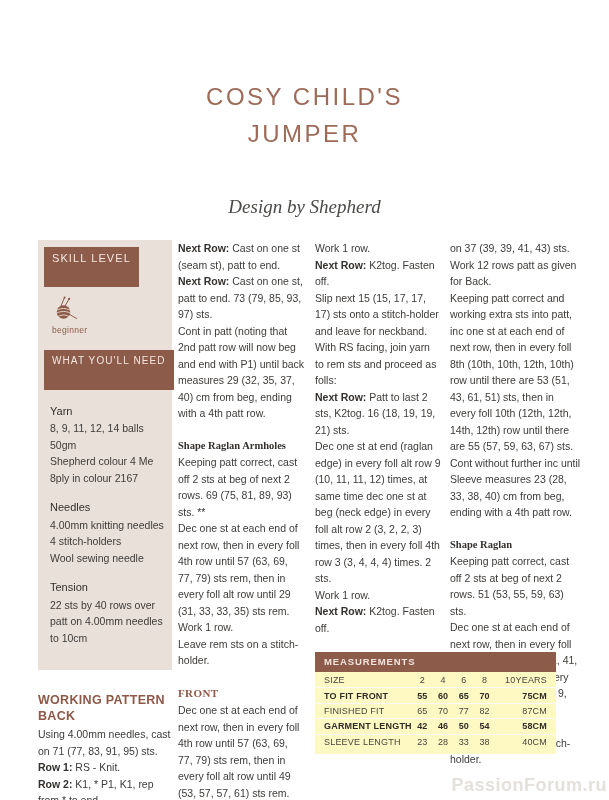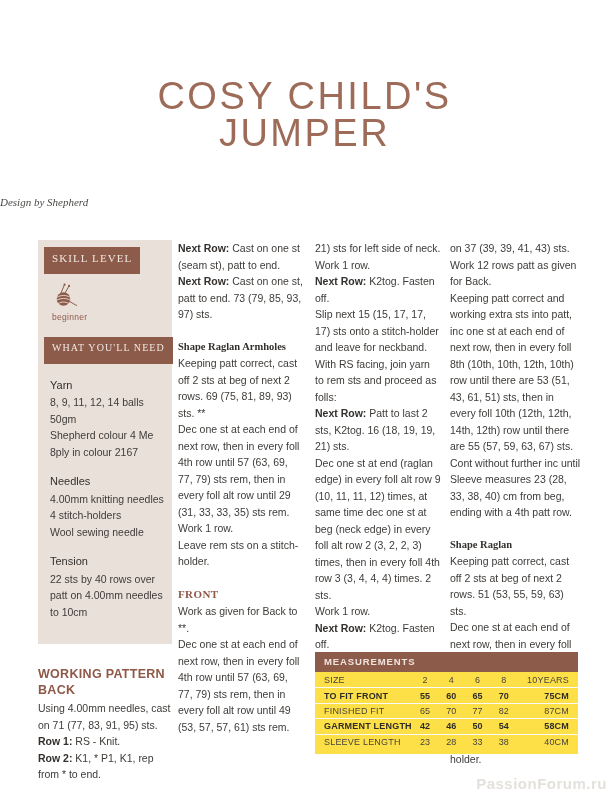--- a/index.html
+++ b/index.html
@@ -11,30 +11,30 @@
     position:relative;
     overflow:hidden;
   }
   .page { position:absolute; inset:0; }
 
   
   .title {
     position:absolute; top:78px; left:0; right:0;
     text-align:center;
     color:#9d6b58;
-    font-size:38px; line-height:37px;
+    font-size:24px; line-height:37px;
     letter-spacing:2.5px;
     font-weight:400;
   }
   .byline {
     position:absolute; top:196px; left:0; right:0;
-    text-align:left;
+    text-align:center;
     font-family:"Liberation Serif", serif;
     font-style:italic;
-    font-size:11px;
+    font-size:19px;
     color:#4c4a47;
   }
 
   
   .content { position:absolute; top:240px; left:38px; width:543px; display:flex; }
   .col { font-size:10.5px; line-height:16.5px; }
   .col1 { width:134px; margin-right:6px; }
   .col2 { width:127px; margin-right:10px; }
   .col3 { width:126px; margin-right:9px; }
   .col4 { width:131px; }
@@ -43,49 +43,48 @@
   .blk.subhead, .blk.section { margin-top:16px;font-family:Liberation Serif, serif; }
   .b, .blk.subhead span { font-weight:bold; color:#33302d; }
   .blk.section span { font-weight:bold; color:#8f5847; letter-spacing:0.4px; font-size:11px; }
 
   
   .skill-box { background:#eae0da; padding:7px 8px 24px 12px; min-height:283px; }
   .badge {
     display:inline-block;
     background:#8d5b4a; color:#f2e7e1;
     font-size:10px; letter-spacing:1.1px;
-    padding:3px 8px 7px;
+    padding:3px 8px 20px;
     margin-left:-6px;
     white-space:nowrap;
-    font-family:Liberation Serif, serif;
   }
   .badge.first { font-size:11px; }
   .skill-icon { margin:9px 0 0 3px; height:26px; }
   .skill-label { font-size:8.5px; color:#8d5b4a; margin:0 0 12px 2px; letter-spacing:0.3px; }
   .need-sec { margin-top:13px; }
   .need-title { font-weight:normal; font-size:11px; color:#33302d; margin-bottom:1px; }
   .need-line { font-size:10.5px; line-height:16.5px; }
 
   .wp-head {
     margin-top:22px;
     font-weight:bold;
     color:#8f5847;
     font-size:12.5px; line-height:16px;
     letter-spacing:0.3px;
     margin-bottom:2px;
   }
 
   
-  .meas { position:absolute; left:315px; top:652px; width:263px; }
+  .meas { position:absolute; left:315px; top:652px; width:241px; }
   .meas-head {
     background:#8d5b4a; color:#f0e4de;
     font-size:9.5px; font-weight:bold; letter-spacing:0.9px;
     padding:4px 9px 5px;
   }
-  .meas-body { background:#fde047; padding-bottom:5px; }
+  .meas-body { background:#fef9c3; padding-bottom:5px; }
   .meas-row {
     display:grid;
     grid-template-columns:88px 1fr 1fr 1fr 1fr 52px;
     align-items:center;
     padding:0 9px;
     height:15.4px;
     border-top:1px solid #fbf9f7;
     font-size:9px; letter-spacing:0.2px;
     color:#48443f;
   }
@@ -93,21 +92,21 @@
   .meas-row.bold { font-weight:bold; color:#2f2c28; }
   .meas-cell { text-align:center; }
   .meas-cell:first-child { text-align:left; }
   .meas-cell:last-child { text-align:right; }
 
   
   .footer { position:absolute; left:38px; top:804px; font-size:10.5px; color:#3f3c39; }
   .footer .pnum { margin-right:19px; color:#55514d; }
   .watermark {
     position:absolute; right:2px; top:775px;
-    font-size:15px; font-weight:bold;
+    font-size:18px; font-weight:bold;
     color:#e4e1dd;
     letter-spacing:0.5px;
   }
 </style>
 </head>
 <body>
 
 <div class="page">
 
   <h1 class="title"><span>COSY CHILD'S</span><br><span>JUMPER</span></h1>
@@ -158,34 +157,33 @@
           <div class="blk para"><span>Using 4.00mm needles, cast on 71 (77, 83, 91, 95) sts.</span></div>
           <div class="blk para"><span class="b">Row 1:</span><span> RS - Knit.</span></div>
           <div class="blk para"><span class="b">Row 2:</span><span> K1, * P1, K1, rep from * to end.</span></div>
         </div>
     </div>
 
     <div class="col col2">
       <div class="col-blocks">
           <div class="blk para"><span class="b">Next Row:</span><span> Cast on one st (seam st), patt to end.</span></div>
           <div class="blk para"><span class="b">Next Row:</span><span> Cast on one st, patt to end. 73 (79, 85, 93, 97) sts.</span></div>
+          <div class="blk para"><span>Cont in patt (noting that 2nd patt row will now beg and end with P1) until back measures 29 (32, 35, 37, 40) cm from beg, ending with a 4th patt row.</span></div>
           <div class="blk subhead"><span class="b">Shape Raglan Armholes</span></div>
           <div class="blk para"><span>Keeping patt correct, cast off 2 sts at beg of next 2 rows. 69 (75, 81, 89, 93) sts. **</span></div>
           <div class="blk para"><span>Dec one st at each end of next row, then in every foll 4th row until 57 (63, 69, 77, 79) sts rem, then in every foll alt row until 29 (31, 33, 33, 35) sts rem.</span></div>
           <div class="blk para"><span>Work 1 row.</span></div>
           <div class="blk para"><span>Leave rem sts on a stitch-holder.</span></div>
           <div class="blk section"><span class="b">FRONT</span></div>
-          <div class="blk para"><span>Work as given for Back to **.</span></div>
           <div class="blk para"><span>Dec one st at each end of next row, then in every foll 4th row until 57 (63, 69, 77, 79) sts rem, then in every foll alt row until 49 (53, 57, 57, 61) sts rem.</span></div>
         </div>
     </div>
 
     <div class="col col3">
       <div class="col-blocks">
-          <div class="blk para"><span>21) sts for left side of neck.</span></div>
           <div class="blk para"><span>Work 1 row.</span></div>
           <div class="blk para"><span class="b">Next Row:</span><span> K2tog. Fasten off.</span></div>
           <div class="blk para"><span>Slip next 15 (15, 17, 17, 17) sts onto a stitch-holder and leave for neckband.</span></div>
           <div class="blk para"><span>With RS facing, join yarn to rem sts and proceed as folls:</span></div>
           <div class="blk para"><span class="b">Next Row:</span><span> Patt to last 2 sts, K2tog. 16 (18, 19, 19, 21) sts.</span></div>
           <div class="blk para"><span>Dec one st at end (raglan edge) in every foll alt row 9 (10, 11, 11, 12) times, at same time dec one st at beg (neck edge) in every foll alt row 2 (3, 2, 2, 3) times, then in every foll 4th row 3 (3, 4, 4, 4) times. 2 sts.</span></div>
           <div class="blk para"><span>Work 1 row.</span></div>
           <div class="blk para"><span class="b">Next Row:</span><span> K2tog. Fasten off.</span></div>
         </div>
     </div>

